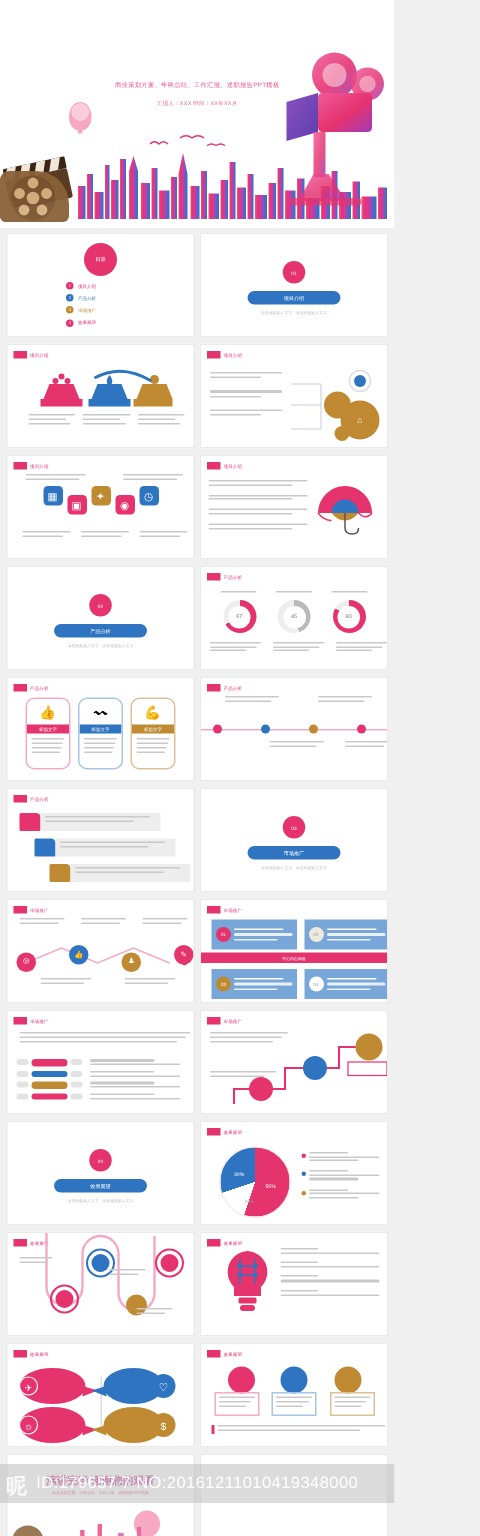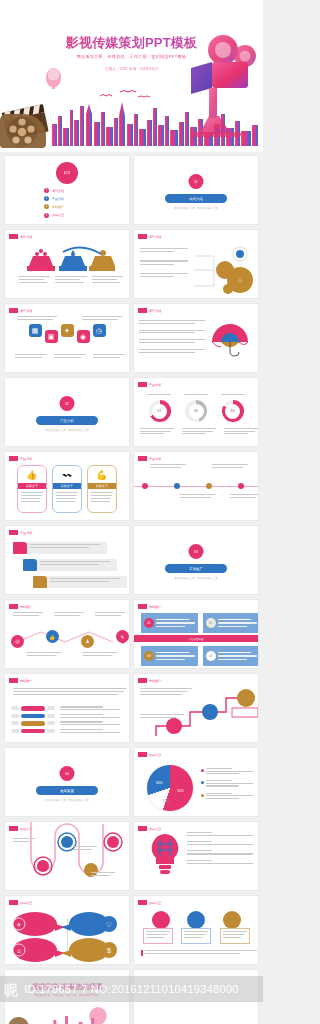--- a/index.html
+++ b/index.html
@@ -144,21 +144,20 @@
     font-size:16px;color:rgba(255,255,255,.45);font-weight:bold;letter-spacing:1px;
   }
 </style>
 </head>
 <body>
 
 <div class="page">
 
   <div class="cover">
 
-    <div class="cover-title">影视传媒策划PPT模板</div>
     <div class="cover-sub">商业策划方案、年终总结、工作汇报、述职报告PPT模板</div>
     <div class="cover-meta">汇报人：XXX  时间：XX年XX月</div>
 
     <div class="balloon"></div>
 
     <svg class="birds" viewBox="0 0 60 14">
       <path d="M4 8 q3 -3 6 0 q3 -3 6 0" stroke="#e5336e" stroke-width="1" fill="none"></path>
       <path d="M24 4 q4 -3 8 0 q4 -3 8 0" stroke="#e5336e" stroke-width="1" fill="none"></path>
       <path d="M42 9 q3 -2 6 0 q3 -2 6 0" stroke="#e5336e" stroke-width=".9" fill="none"></path>
     </svg>

